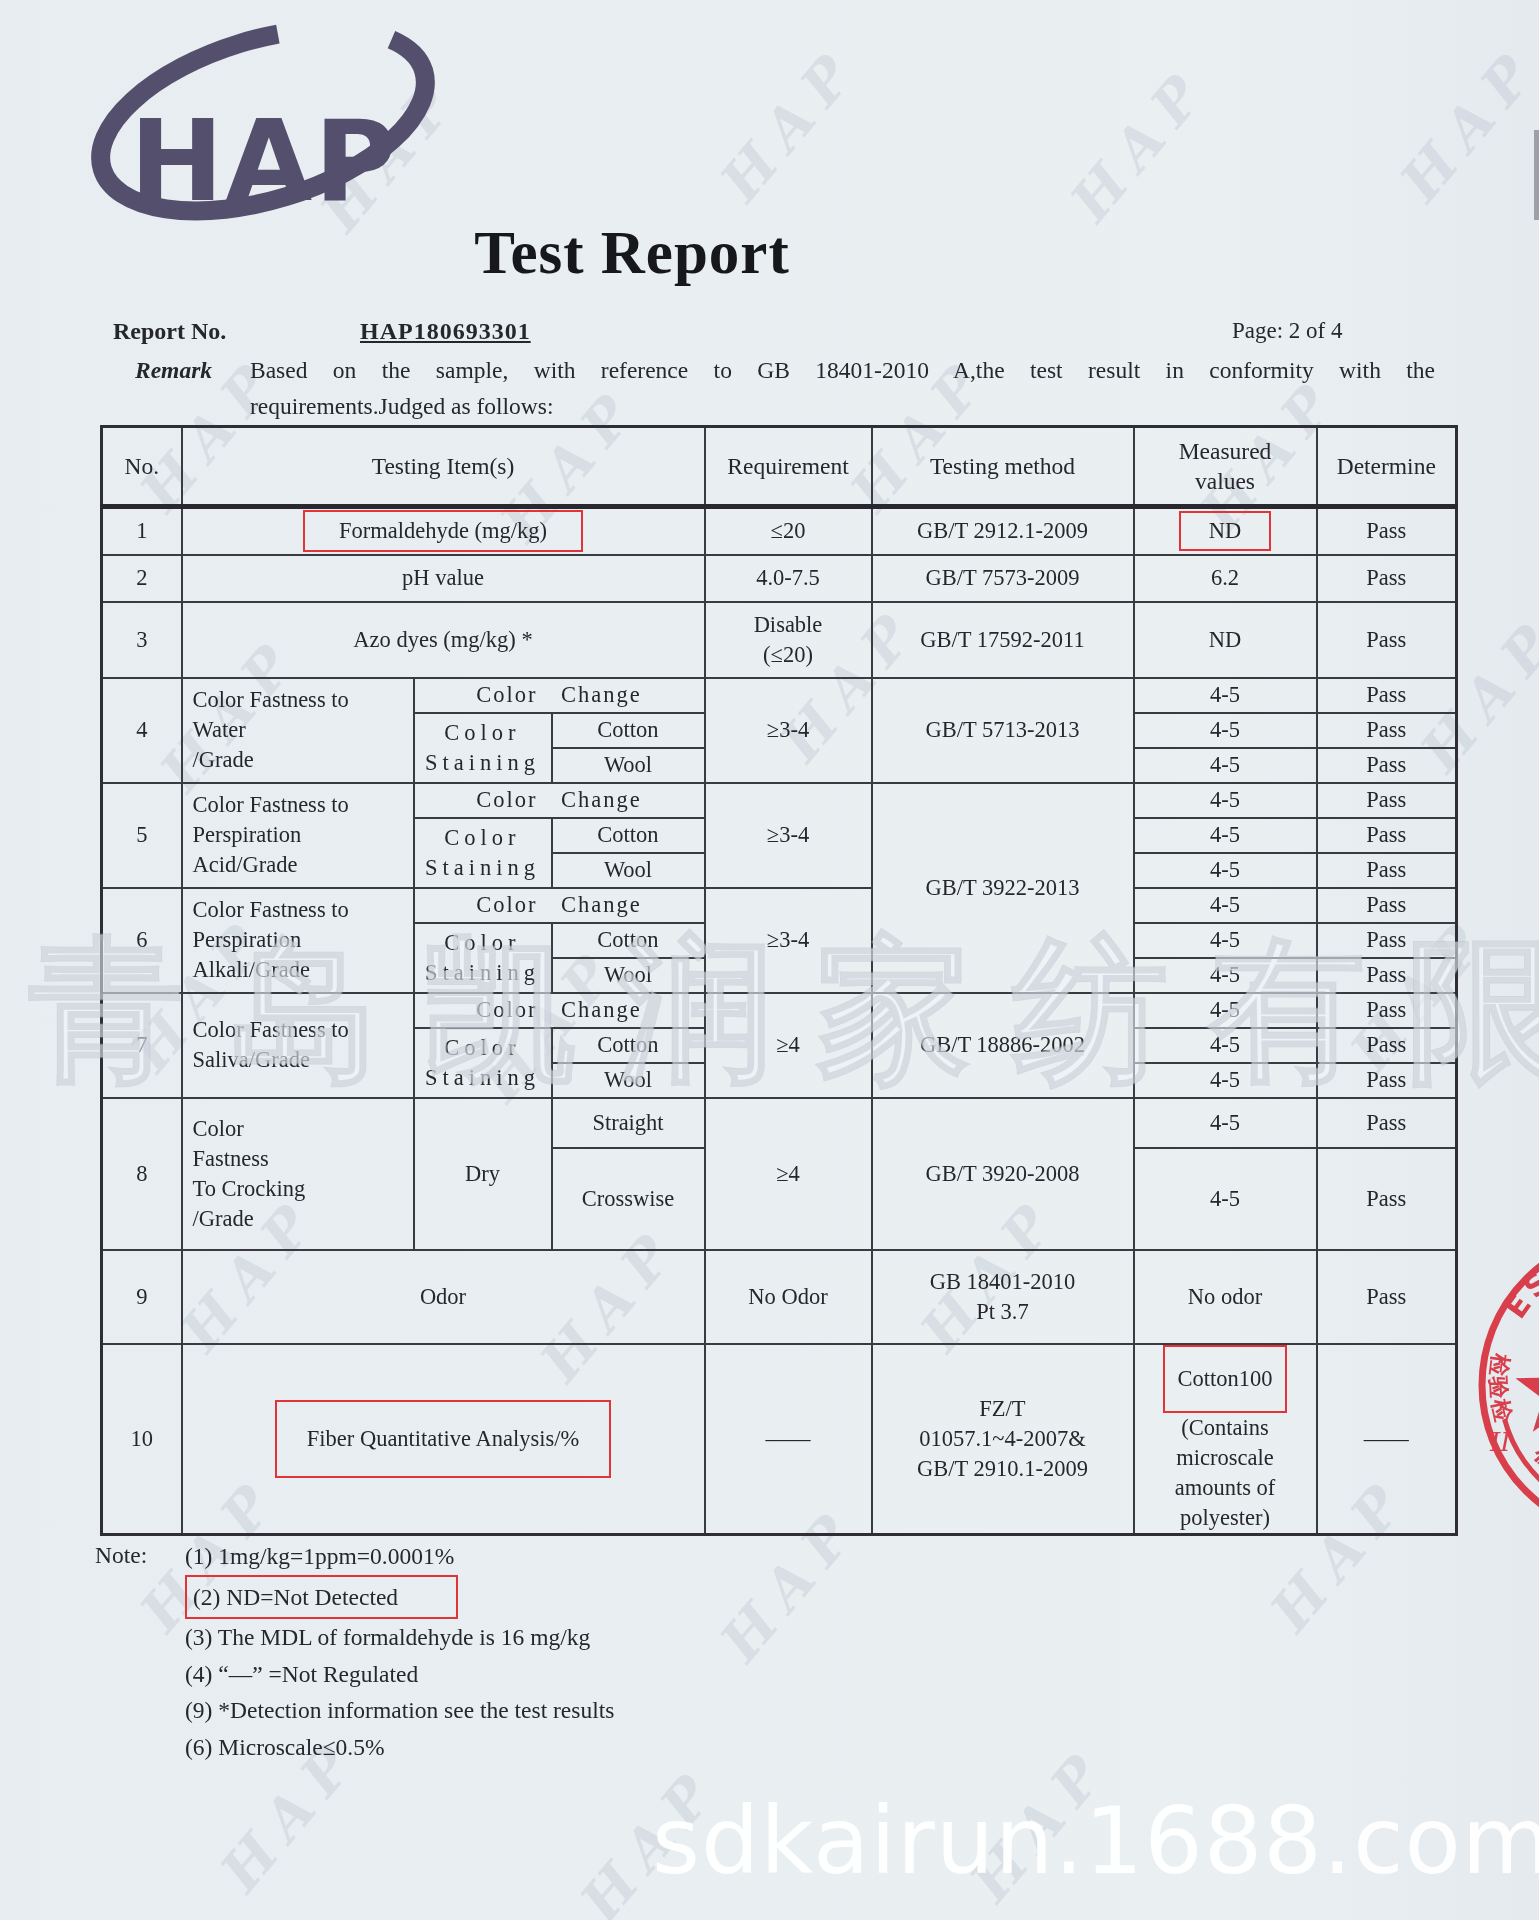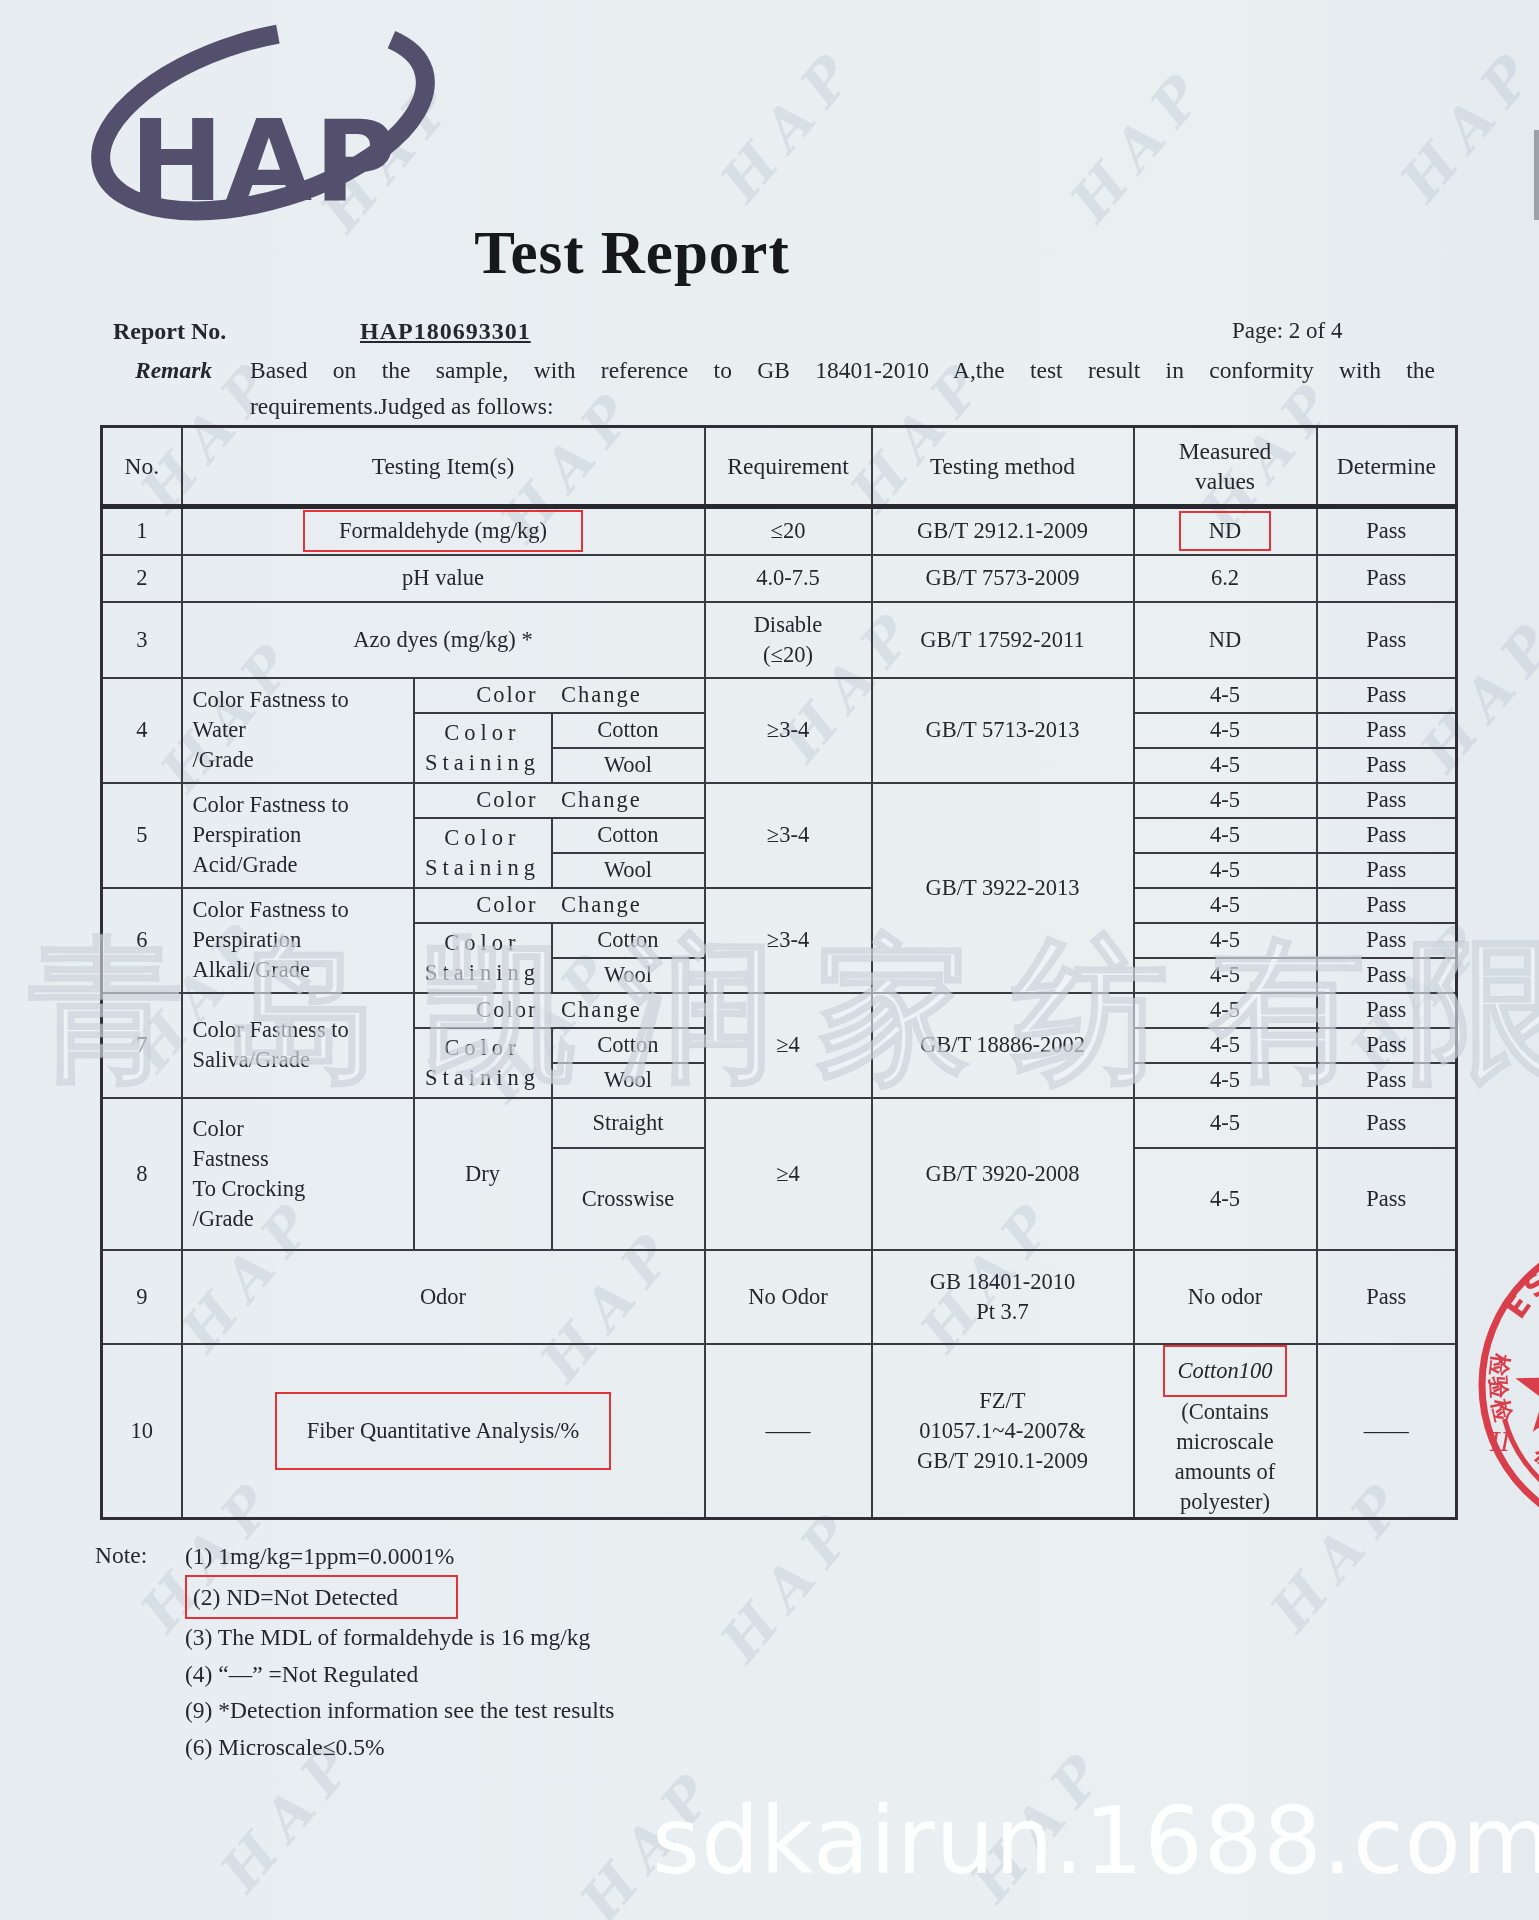--- a/index.html
+++ b/index.html
@@ -56,21 +56,21 @@
   .left{text-align:left !important;padding-left:10px !important;line-height:35px;}
   .sp1{word-spacing:16px;letter-spacing:2px;}
   .sp2{letter-spacing:5px;line-height:35px;}
   .lh33{line-height:33px;}
   .lh34{line-height:34px;}
   
   .rbox{display:inline-block;border:2px solid #e23438;}
   .rbox-item{padding:4px 34px;}
   .rbox-nd{padding:3px 28px;}
   .rbox-fiber{padding:22px 30px;}
-  .rbox-cotton{padding:8px 12px;line-height:32px;font-style:italic;}
+  .rbox-cotton{padding:16px 12px;line-height:32px;}
   .rbox-note{padding:2px 58px 2px 6px;}
   
   .notes{position:absolute;top:1538px;left:95px;font-size:23.5px;}
   .note-label{position:absolute;left:0;top:4px;}
   .note-items{margin-left:90px;line-height:36.5px;white-space:nowrap;}
   
   .cn-wm{
     position:absolute;top:908px;left:28px;width:1511px;z-index:5;
     font-family:"DejaVu Sans",sans-serif;font-weight:bold;
     font-size:155px;letter-spacing:42px;white-space:nowrap;overflow:hidden;

